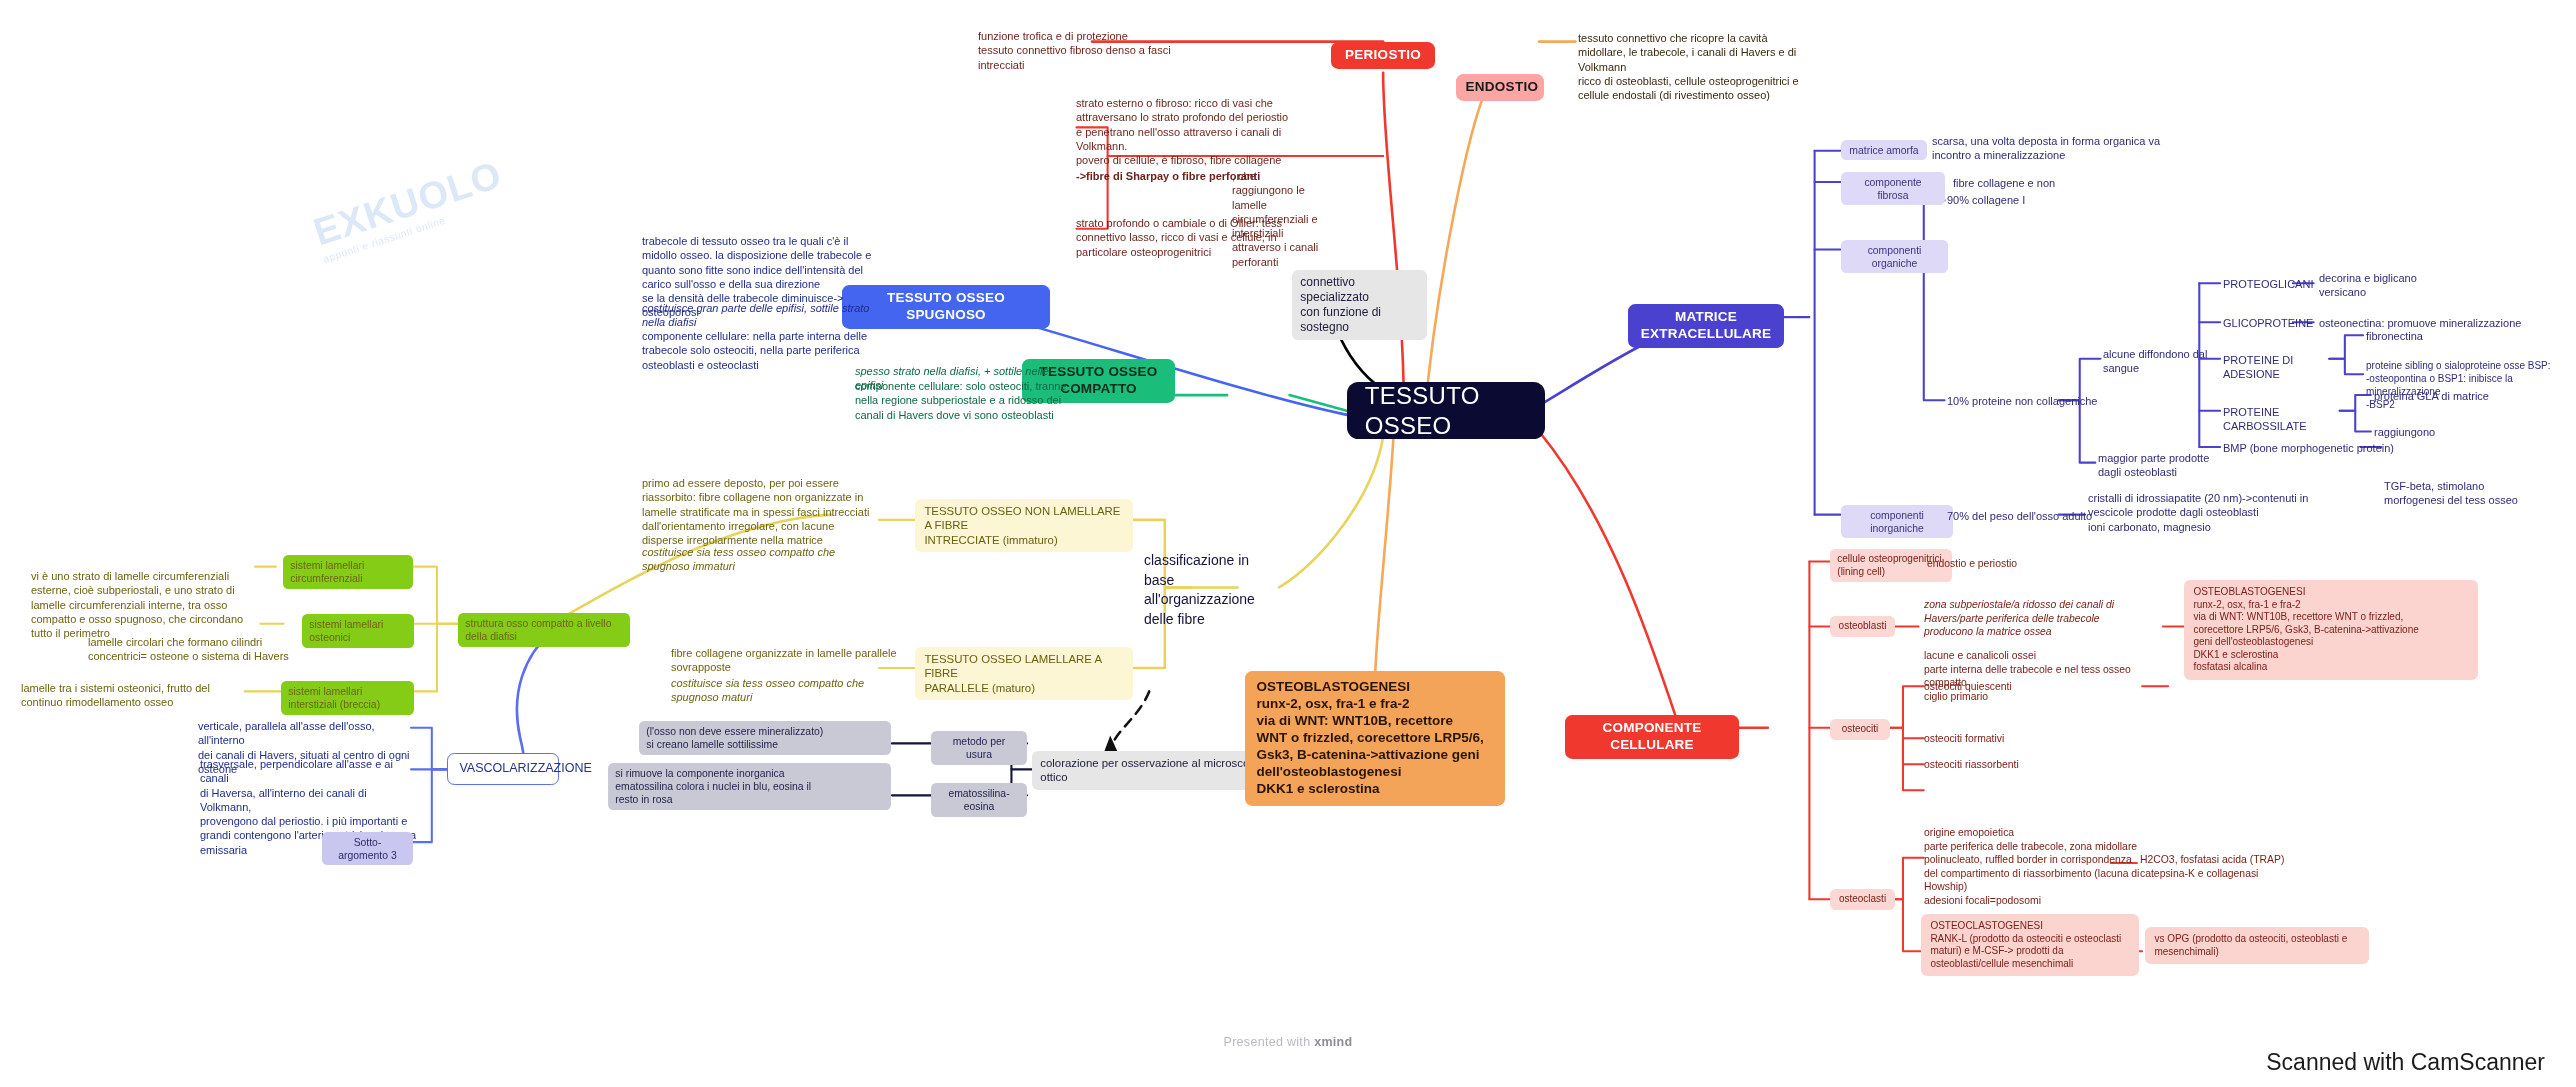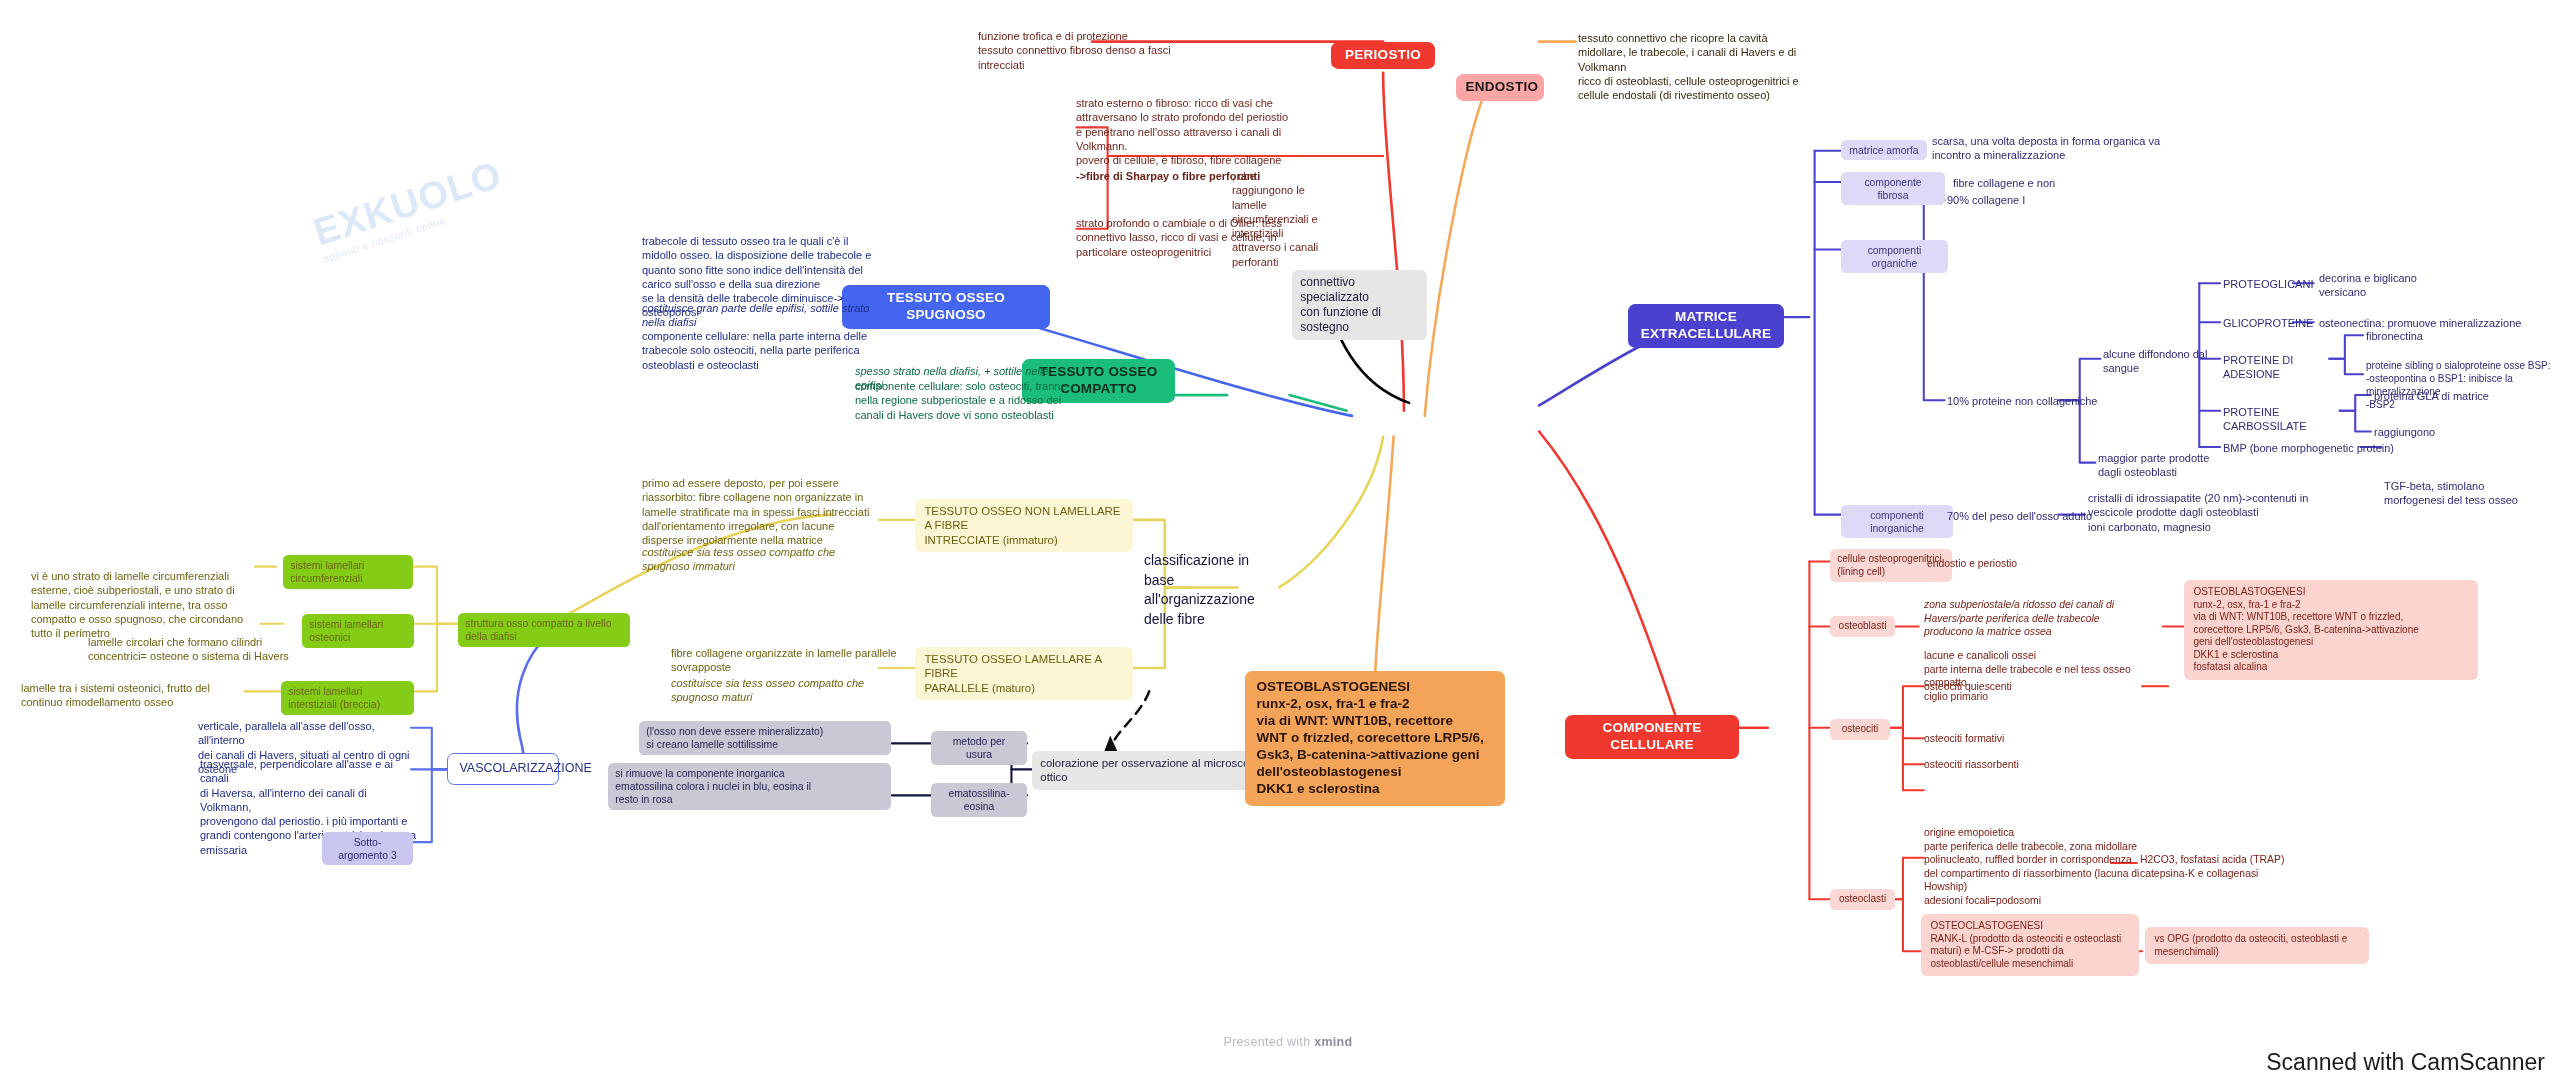--- a/index.html
+++ b/index.html
@@ -196,20 +196,21 @@
 
       <path d="M2680,840 C2670,1000 2650,1180 2645,1290" stroke="#f5a857" stroke-width="5" fill="none"></path>
     </g>
   </svg>
 
   <div class="xmindmark" style="left:312px;top:182px;">
     <span>EXKUOLO</span>
     <small>appunti e riassunti online</small>
   </div>
 
+  <div class="chip center" style="left:1347px;top:382px;width:198px;height:57px;display:flex;align-items:center;justify-content:center;">TESSUTO OSSEO</div>
 
   <div class="chip grey" style="left:1292px;top:270px;width:135px;text-align:left;font-size:12px;">connettivo specializzato
 con funzione di sostegno</div>
 
   <div class="chip red" style="left:1331px;top:42px;width:104px;transform:translate(0px,0px);">PERIOSTIO</div>
   <div class="txt t-red" style="left:978px;top:29px;width:244px;">funzione trofica e di protezione
 tessuto connettivo fibroso denso a fasci
 intrecciati</div>
   <div class="txt t-red" style="left:1076px;top:96px;width:244px;">strato esterno o fibroso: ricco di vasi che
 attraversano lo strato profondo del periostio

